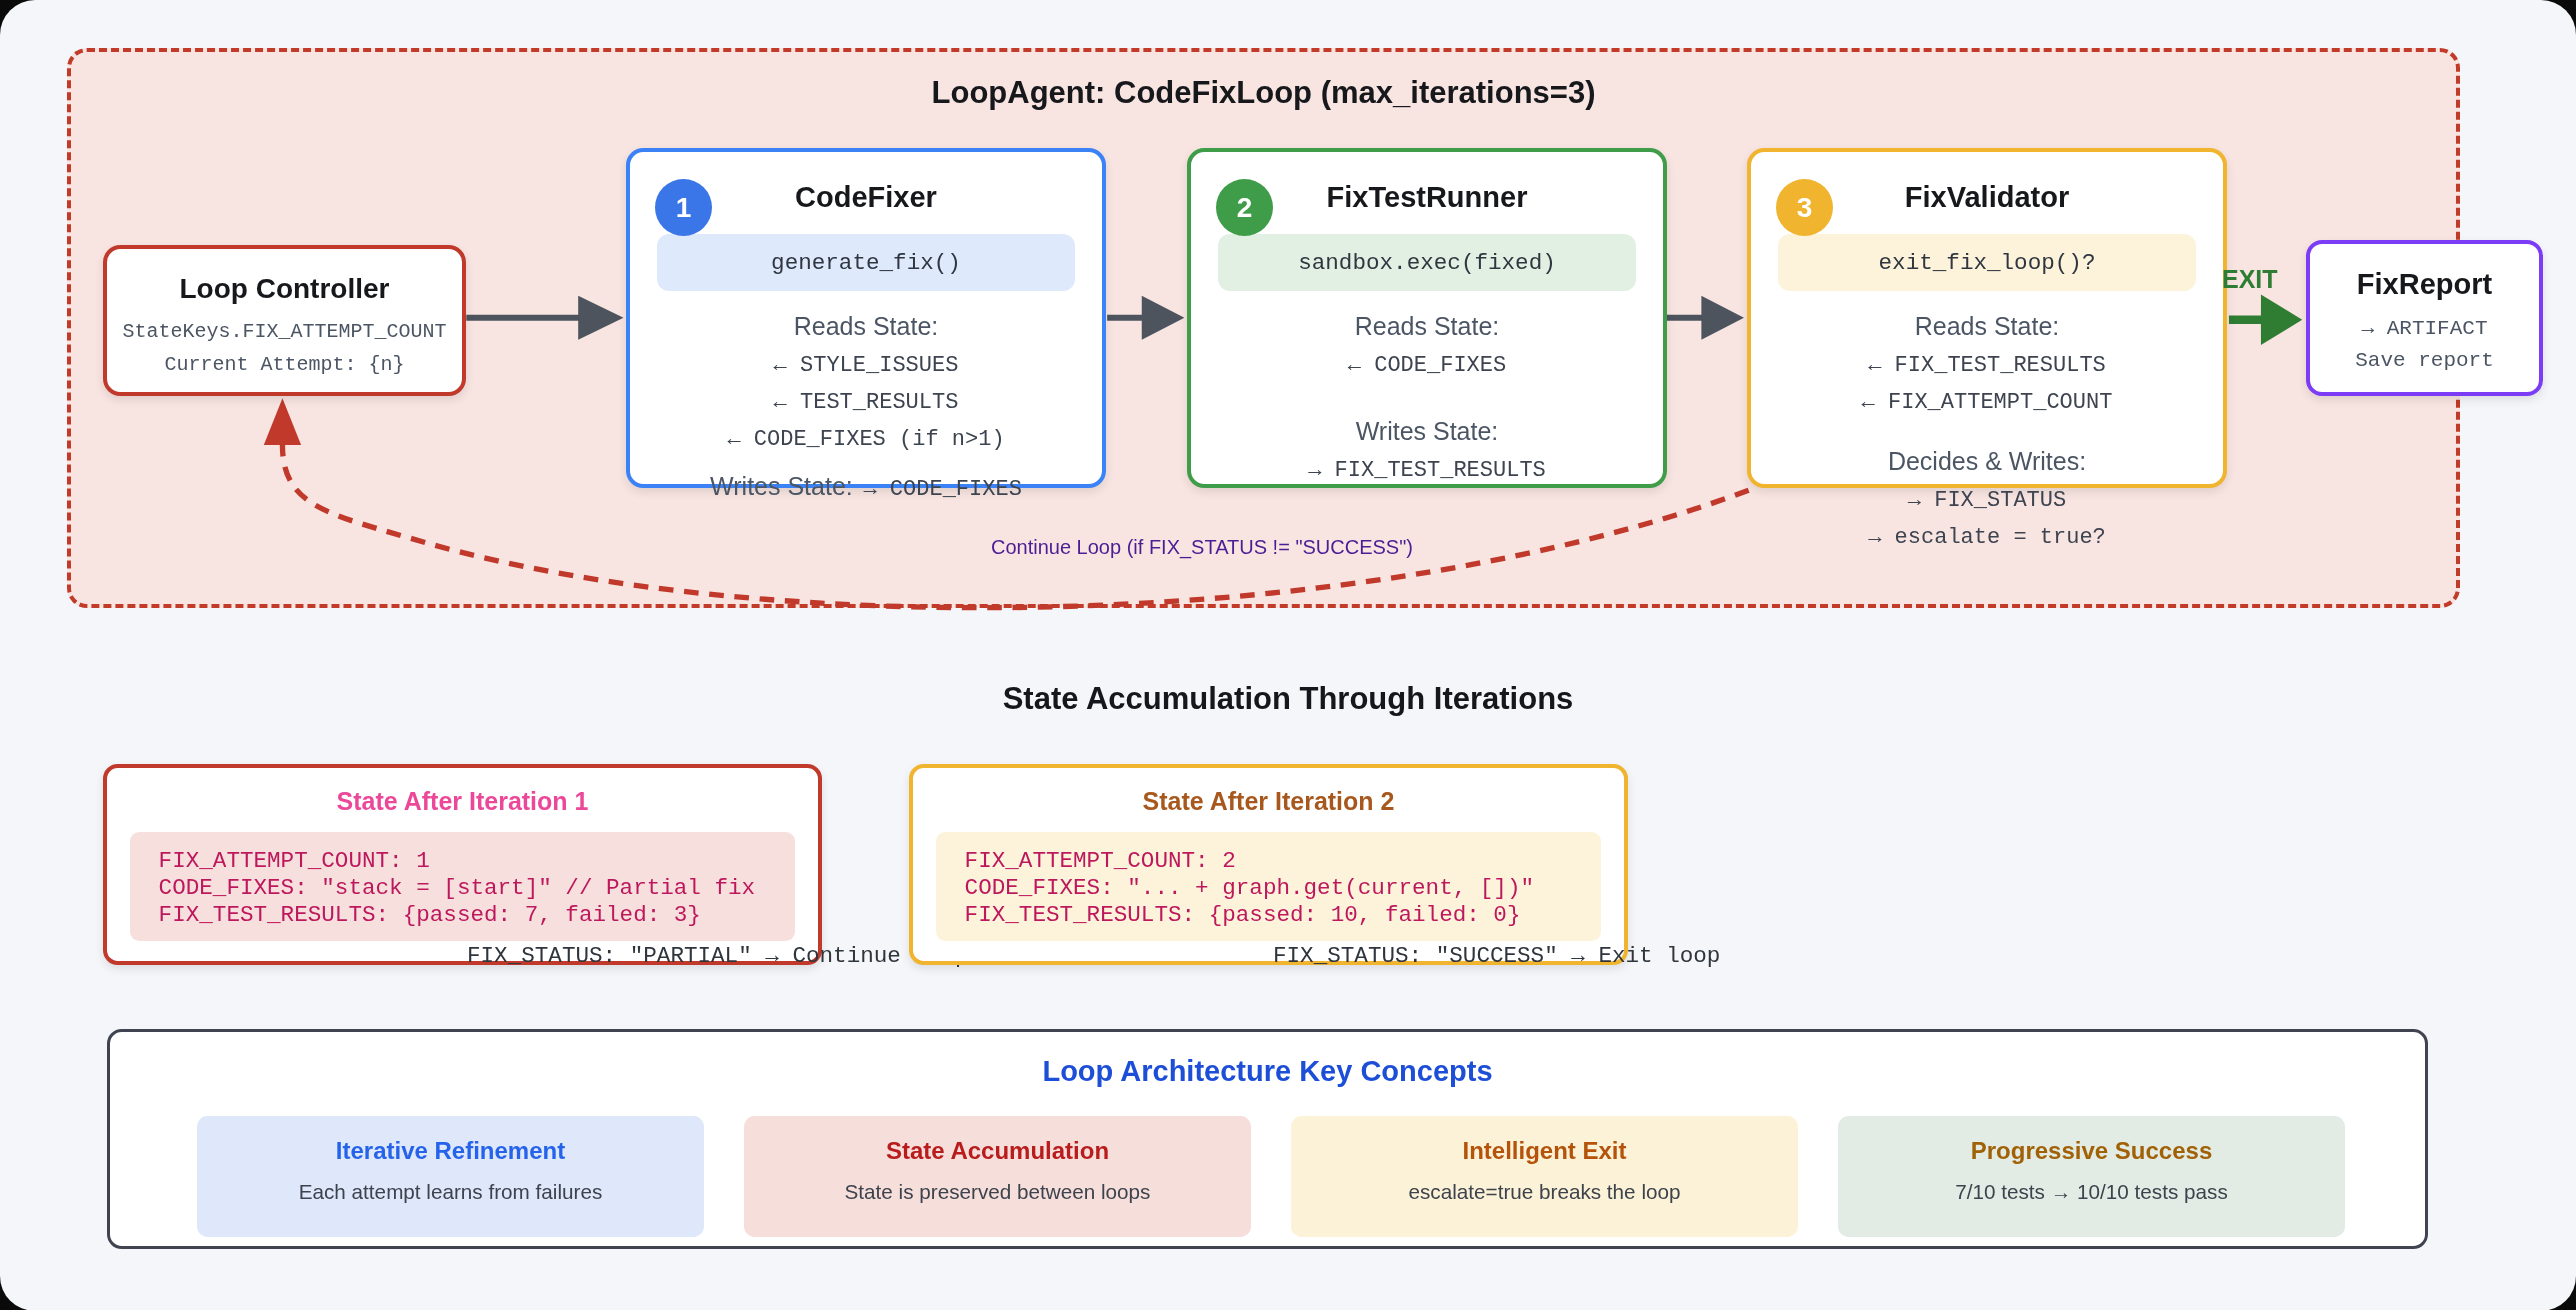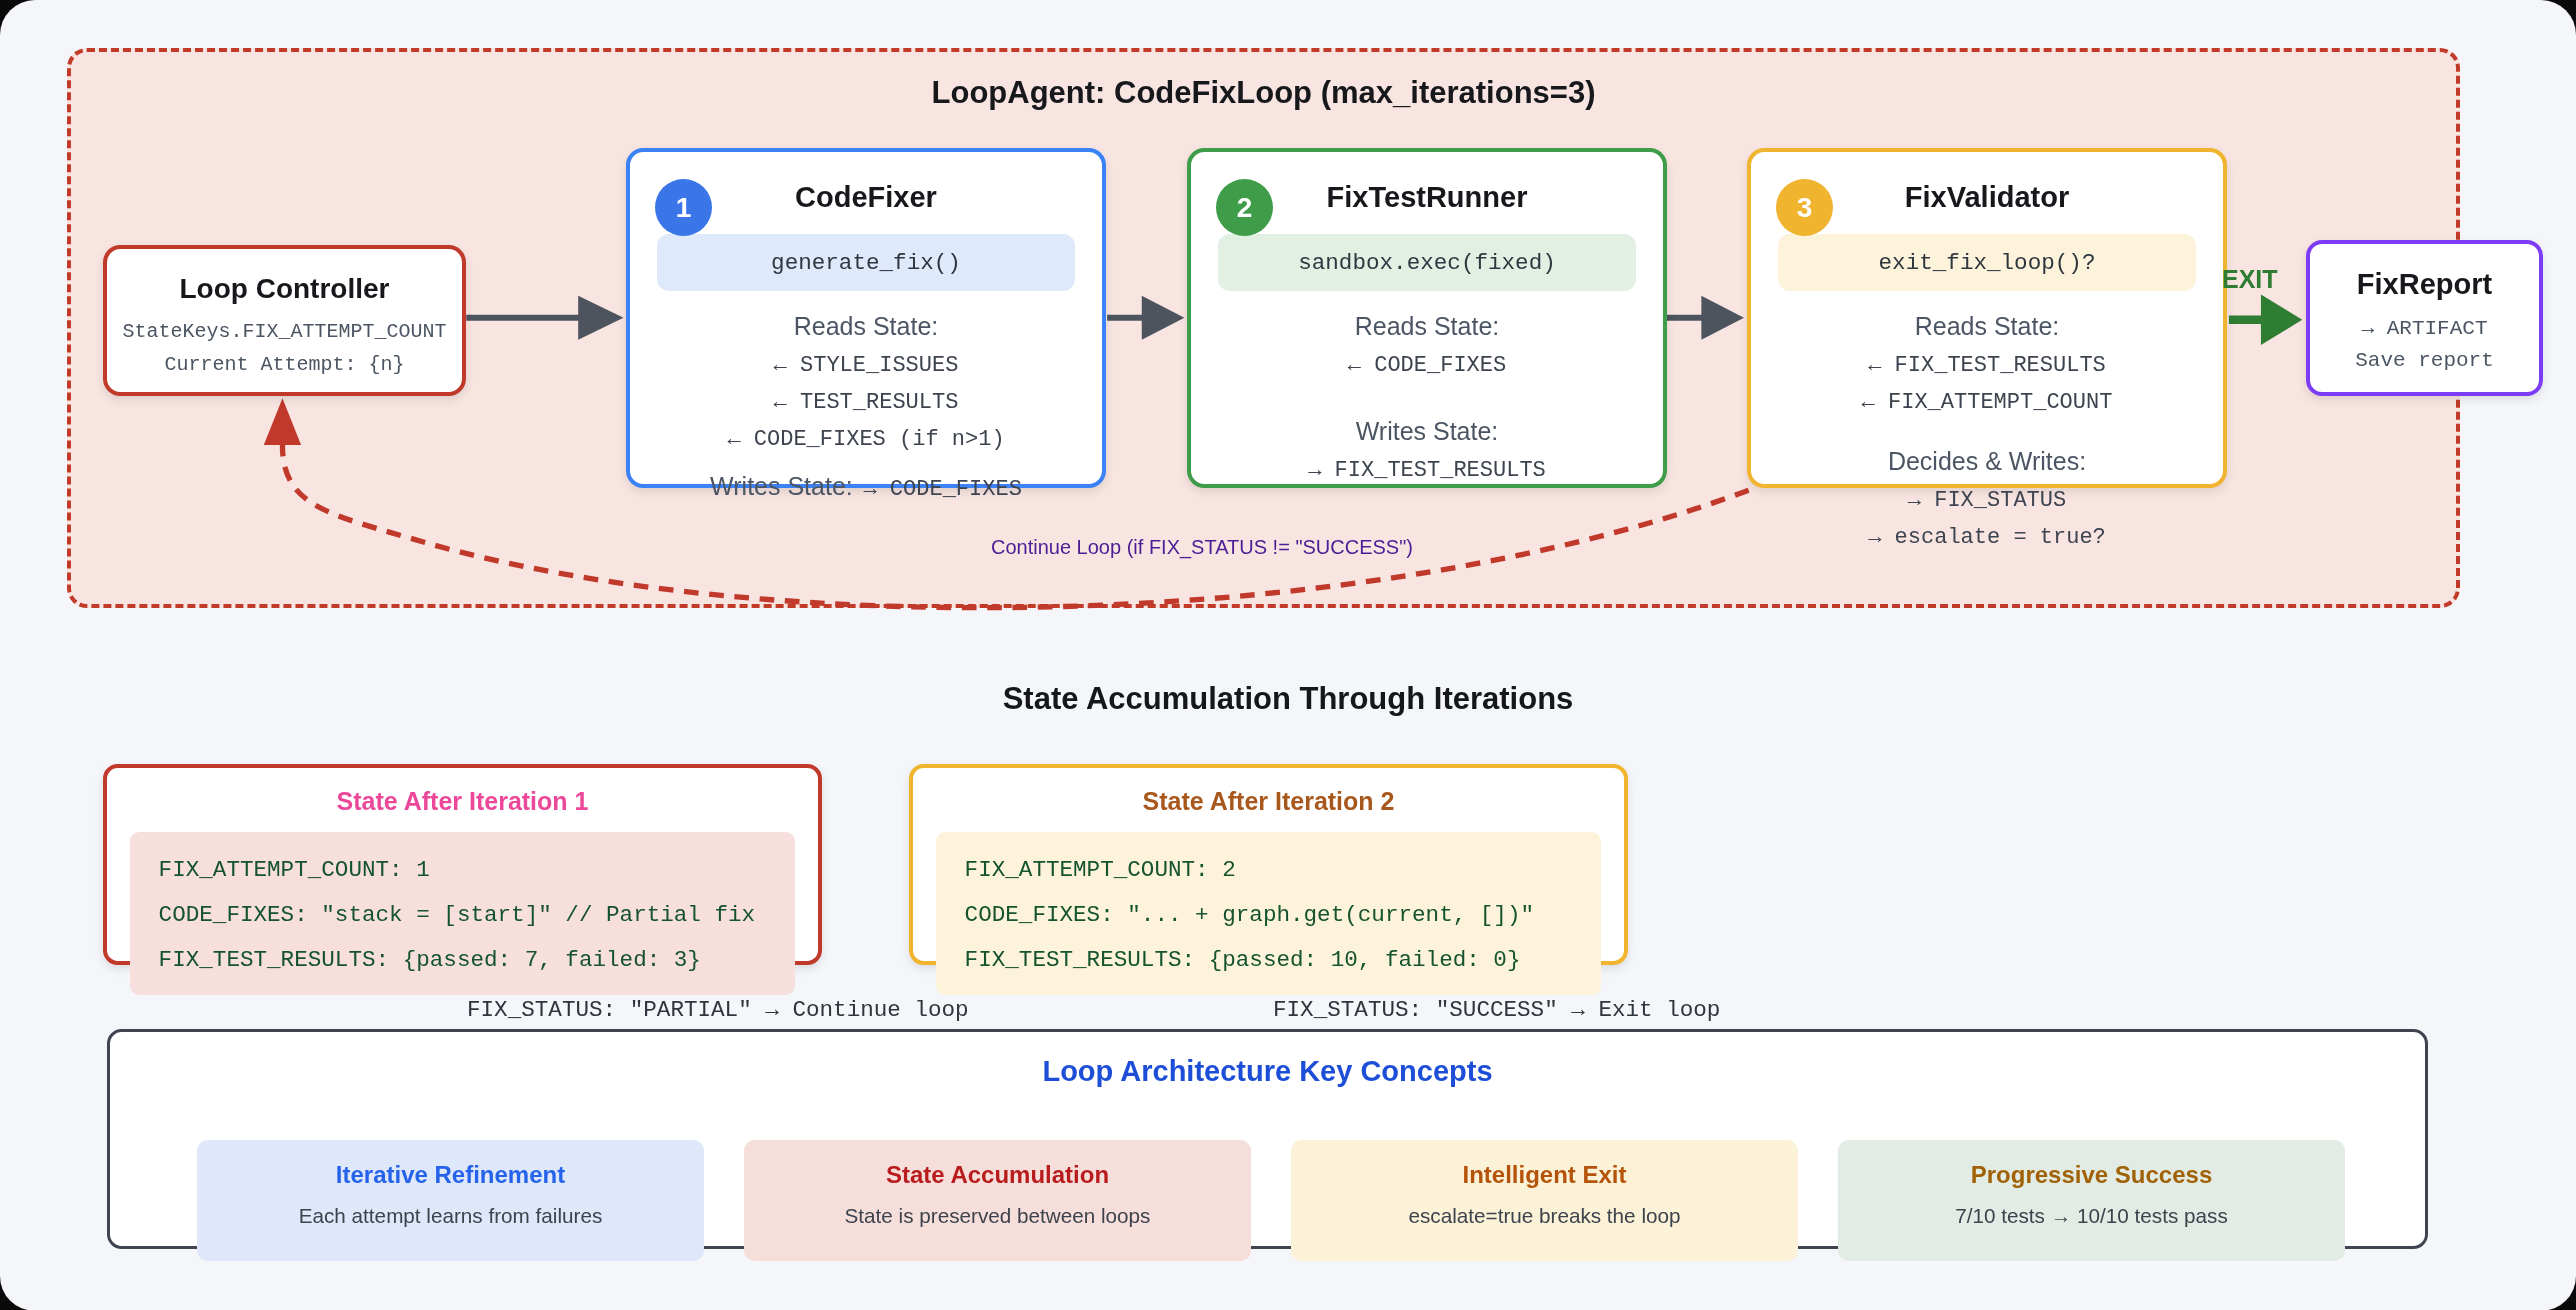--- a/index.html
+++ b/index.html
@@ -53,37 +53,37 @@
 
   .overlay{position:absolute;left:0;top:0;pointer-events:none;}
 
   
   .states-heading{position:absolute;left:0;width:100%;top:681px;margin:0;text-align:center;
                   font-size:31px;font-weight:bold;color:#15171c;}
   .state-card{top:764px;width:719px;height:201px;border-radius:14.7px;border:4px solid;padding-top:18.7px;
               text-align:center;overflow:visible;}
   .state-card h3{margin:0;font-size:25px;font-weight:bold;}
   .state-card .code{margin:16px 22.6px 0;border-radius:9.3px;padding:16px 29px 12px;text-align:left;
-                    font-size:22.6px;line-height:45px;color:#14532d;white-space:pre;}
+                    font-size:22.6px;line-height:27px;color:#be185d;white-space:pre;}
   .state-card .spill{margin-left:360px;margin-top:2.7px;text-align:left;font-size:22.6px;color:#2f353d;white-space:nowrap;}
   .state-card.s-red{left:103px;border-color:#c0392b;}
   .state-card.s-red h3{color:#ec4899;}
   .state-card.s-red .code{background:#f6dfdc;}
   .state-card.s-amber{left:909px;border-color:#f0b42f;}
   .state-card.s-amber h3{color:#a8581d;}
   .state-card.s-amber .code{background:#fcf3da;}
   .state-card.s-green{left:1712px;border-color:#2e7d32;}
   .state-card.s-green h3{color:#2e7d32;}
   .state-card.s-green .code{background:#e4efe6;}
 
   
   .concepts{left:107px;top:1029px;width:2321px;height:220px;border:3.3px solid #3f4450;border-radius:14.7px;
             padding-top:22.6px;box-shadow:none;}
   .concepts h3{margin:0;text-align:center;font-size:29px;font-weight:bold;color:#1d4ed8;}
-  .pill-row{position:absolute;left:87px;right:80px;top:84px;display:flex;gap:40px;margin-top:24px;}
+  .pill-row{position:absolute;left:87px;right:80px;top:84px;display:flex;gap:40px;}
   .concept{flex:1;height:100px;border-radius:10.7px;text-align:center;padding-top:21px;box-sizing:content-box;}
   .concept .ct{font-size:24px;font-weight:bold;}
   .concept .cd{margin-top:14.7px;font-size:20.7px;color:#3d434d;}
   .concept.c-blue{background:#dfe7fa;}  .concept.c-blue .ct{color:#2563eb;}
   .concept.c-red{background:#f6dedb;}   .concept.c-red .ct{color:#b91c1c;}
   .concept.c-amber{background:#fcf2d7;} .concept.c-amber .ct{color:#b45309;}
   .concept.c-green{background:#e2ece4;} .concept.c-green .ct{color:#a16207;}
 </style>
 </head>
 <body>

